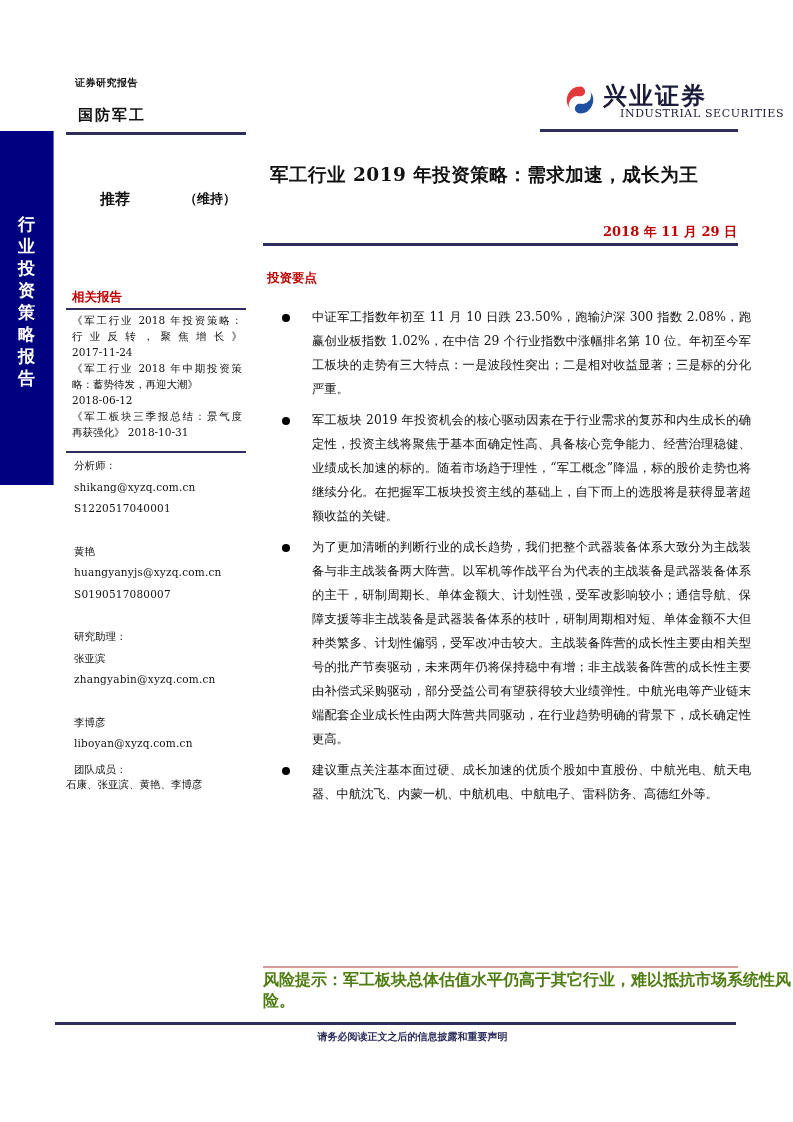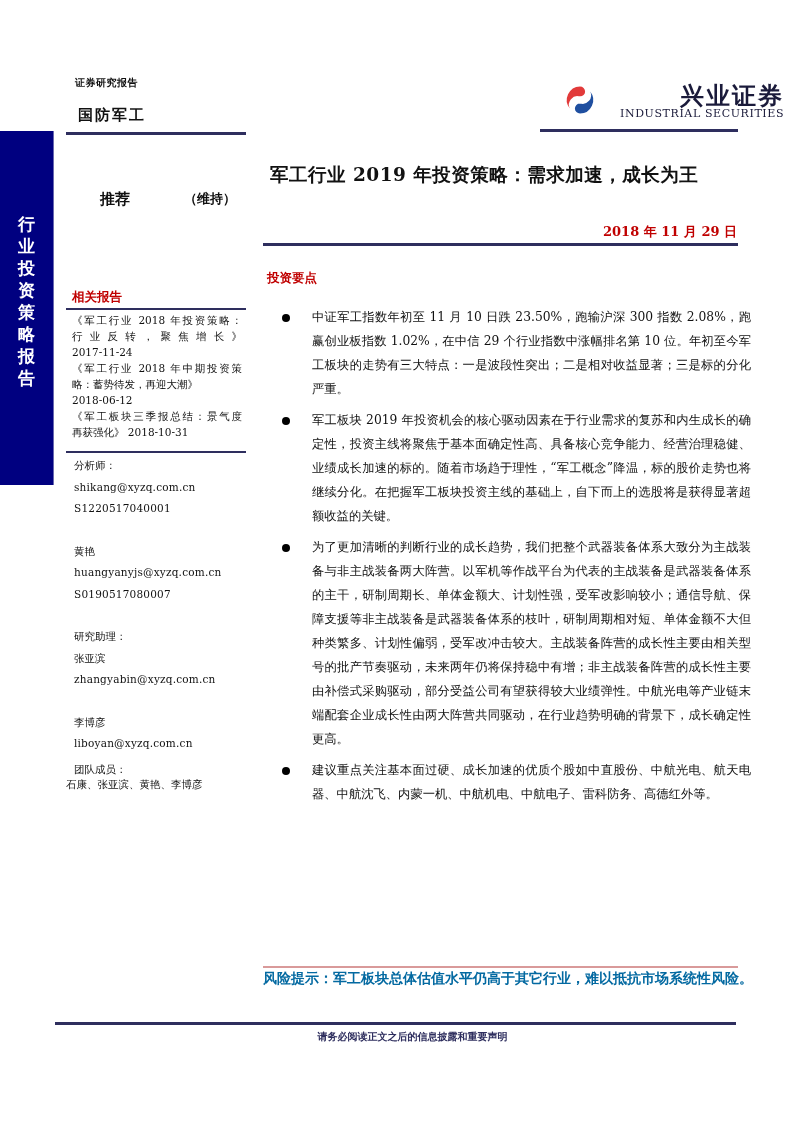--- a/index.html
+++ b/index.html
@@ -6,21 +6,21 @@
   body {
     width: 793px; height: 1122px; position: relative; overflow: hidden;
     font-family: "DejaVu Serif", "Liberation Serif", serif; color: #111;
   }
   .abs { position: absolute; }
   .header-kicker { left: 75px; top: 76px; font-size: 10px; font-weight: bold; letter-spacing: 0.5px; }
   .header-sector { left: 78px; top: 106px; font-size: 15px; font-weight: bold; letter-spacing: 2px; }
   .rule-top { left: 66px; top: 132px; width: 180px; height: 3px; background: #2e2e5e; }
   .logo { left: 563px; top: 80px; height: 40px; display: flex; align-items: center; }
   .logo svg { width: 34px; height: 34px; }
-  .logo-text { margin-left: 6px; display: flex; flex-direction: column; align-items: flex-end; }
+  .logo-text { margin-left: 6px; display: flex; flex-direction: column; }
   .logo-cn { font-size: 24px; letter-spacing: 2px; color: #1a1a3a; font-weight: bold; line-height: 26px; }
   .logo-en { font-size: 11px; letter-spacing: 0.6px; color: #1a1a3a; line-height: 9px; margin-left: 17px; }
   .rule-logo { left: 540px; top: 129px; width: 198px; height: 3px; background: #2e2e5e; }
 
   .sidebar { left: 0; top: 131px; width: 53px; height: 354px; background: #000080; border-right: 1px solid #6a6ab0; }
   .sidebar-text { left: 0; top: 213px; width: 53px; text-align: center; color: #fff; font-size: 17px; font-weight: bold; line-height: 22px; }
 
   .rating { left: 100px; top: 190px; font-size: 15px; font-weight: bold; }
   .rating-status { left: 184px; top: 190px; font-size: 13px; font-weight: bold; }
 
@@ -40,21 +40,21 @@
   .analysts .mono { font-family: "DejaVu Serif", "Liberation Serif", serif; letter-spacing: 0.2px; }
   .analysts .gap { height: 21px; }
   .team-members { left: 66px; top: 778px; font-size: 10.5px; }
 
   .kp-head { left: 267px; top: 270px; }
   .kp-list { left: 267px; top: 293px; width: 472px; margin: 12px; padding: 0; list-style: none; }
   .kp-item { position: relative; padding-left: 33px; font-size: 12.3px; line-height: 24px; text-align: justify; margin-bottom: 7px; }
   .kp-bullet { position: absolute; left: 3px; top: 9px; width: 8px; height: 8px; border-radius: 50%; background: #000; }
 
   .risk-rule { left: 263px; top: 966px; width: 475px; height: 2px; background: #d99a9a; }
-  .risk { left: 263px; top: 970px; font-size: 14px; font-weight: bold; color: #0369a1; }
+  .risk { left: 263px; top: 970px; font-size: 16px; font-weight: bold; color: #4d7c0f; }
 
   .footer-rule { left: 55px; top: 1022px; width: 681px; height: 3px; background: #2e2e5e; }
   .footer-note { left: 16px; width: 793px; top: 1030px; text-align: center; font-family: "DejaVu Sans", "Liberation Sans", sans-serif; font-size: 10px; font-weight: bold; color: #2e2e5e; }
 </style>
 </head>
 <body>
 
 <div class="abs header-kicker">证券研究报告</div>
 <div class="abs header-sector">国防军工</div>
 <div class="abs rule-top"></div>

